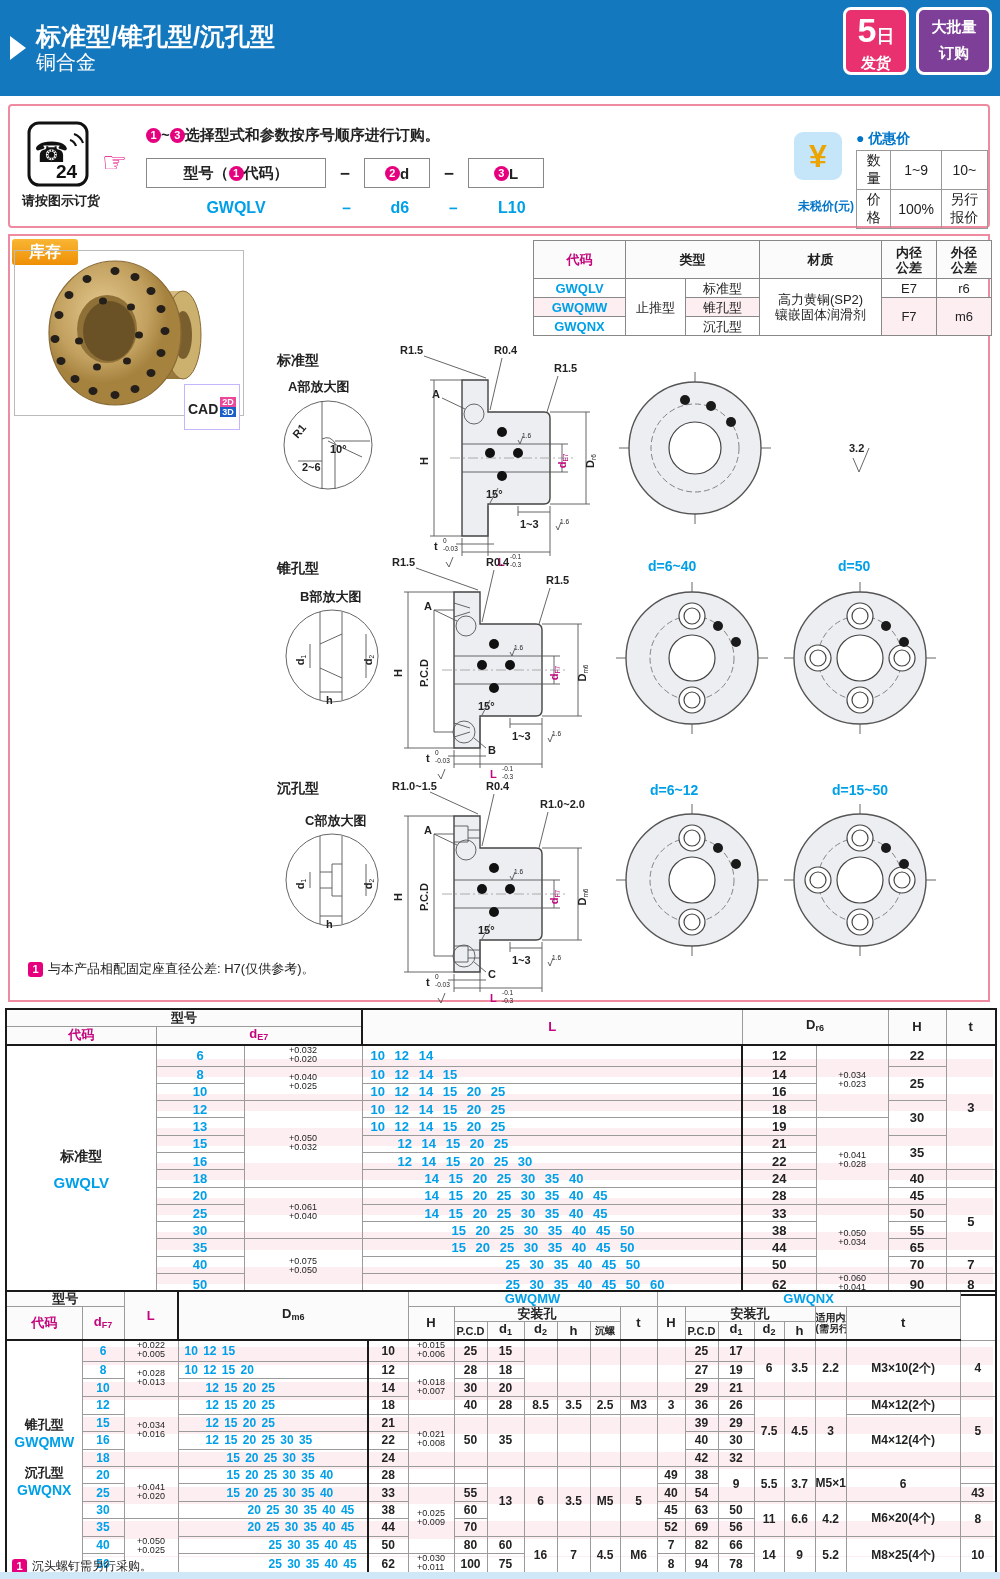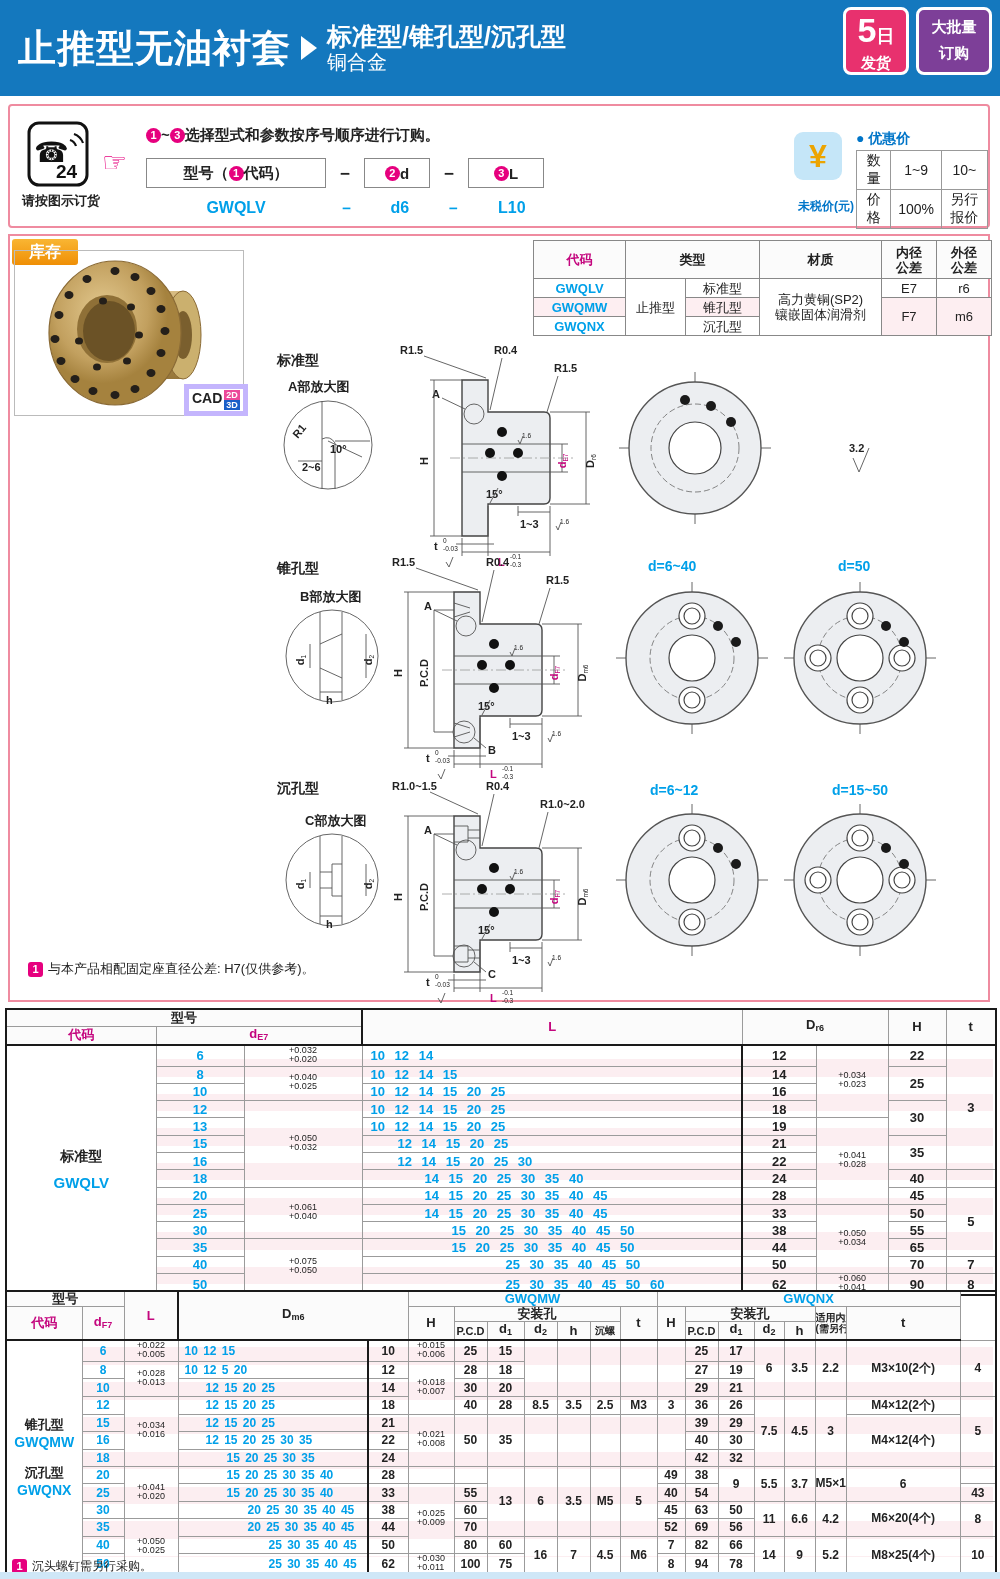--- a/index.html
+++ b/index.html
@@ -24,21 +24,21 @@
   .mbox{display:inline-flex;align-items:center;justify-content:center;border:1.5px solid #888;height:30px;font-size:15px;font-weight:bold;background:#fff;box-sizing:border-box}
   .dash{font-size:18px;font-weight:bold;margin:0 10px}
   .exv{display:inline-block;text-align:center;color:#00a0e9;font-size:16px;font-weight:bold}
   .ptbl{border-collapse:collapse;font-size:14px}
   .ptbl td{border:1px solid #999;padding:1px 6px;text-align:center;height:18px}
   .blue{color:#0075c8}
   
   .main{left:8px;top:234px;width:982px;height:768px;border:2px solid #ef8ba0;box-sizing:border-box;background:#fff}
   .stock{left:12px;top:239px;width:66px;height:26px;background:linear-gradient(#f9b633,#ef8f05);color:#fff;font-weight:bold;font-size:16px;text-align:center;line-height:26px;border-radius:3px}
   .photobox{left:14px;top:250px;width:228px;height:164px;border:1px solid #bbb}
-  .cad{left:184px;top:384px;display:flex;align-items:flex-start;border:5px solid #c4b5fd;background:#fff;padding:1px 3px}
+  .cad{left:184px;top:384px;display:flex;align-items:flex-end;border:1px solid #c4b5fd;background:#fff;padding:12px 3px}
   .cad .c{font-size:14px;font-weight:bold;letter-spacing:0}
   .cad .dd{display:flex;flex-direction:column;margin-left:2px}
   .cad .d2{background:#ec4899;color:#fff;font-size:9px;font-weight:bold;padding:0 2px;line-height:10px}
   .cad .d3{background:#1a5fc8;color:#fff;font-size:9px;font-weight:bold;padding:0 2px;line-height:10px}
   
   .spec{border-collapse:collapse;table-layout:fixed;font-size:13px}
   .spec th,.spec td{border:1px solid #888;text-align:center;padding:0;line-height:15px}
   .spec th{font-weight:bold;background:#fbfbfb}
   .spec .co{color:#c4067e}
   .spec .cd{color:#00a0e9;font-weight:bold}
@@ -80,21 +80,20 @@
   .bluecode{color:#00a0e9}
   .sub{font-size:9px;vertical-align:-2px}
   .strip{left:0;top:1572px;width:1000px;height:7px;background:#cfe7f7}
 </style>
 </head>
 <body>
 
 <div class="page">
 
   <div class="abs hd">
-    <div class="hd-title">止推型无油衬套</div>
     <div class="hd-arrow"></div>
     <div>
       <div class="hd-sub1">标准型/锥孔型/沉孔型</div>
       <div class="hd-sub2">铜合金</div>
     </div>
   </div>
   <div class="abs badge b5">
     <div class="big"><span style="font-size:34px">5</span><span>日</span></div>
     <div class="small">发货</div>
   </div>
@@ -810,21 +809,21 @@
         <td class="bk2">17</td>
         <td rowspan="3" class="bk2">6</td>
         <td rowspan="3" class="bk2">3.5</td>
         <td rowspan="3" class="bk2">2.2</td>
         <td rowspan="3" class="bk2">M3×10(2个)</td>
         <td rowspan="3" class="bk2">4</td>
         </tr>
       <tr class="t2r">
         <td class="dv" style="font-size:12px">8</td>
         <td rowspan="2"><span class="tol"><span>+0.028</span><span>+0.013</span></span></td>
-        <td class="lv2 vsep">10 12 5 20</td>
+        <td class="lv2 vsep">10 12 15 20</td>
         <td class="bk2">12</td>
         <td rowspan="3"><span class="tol"><span>+0.018</span><span>+0.007</span></span></td>
         <td class="bk2">28</td>
         <td class="bk2">18</td>
         <td class="bk2">27</td>
         <td class="bk2">19</td>
         </tr>
       <tr class="t2r">
         <td class="dv" style="font-size:12px">10</td>
         <td class="lv2 vsep" style="padding-left:27px !important">12 15 20 25</td>

